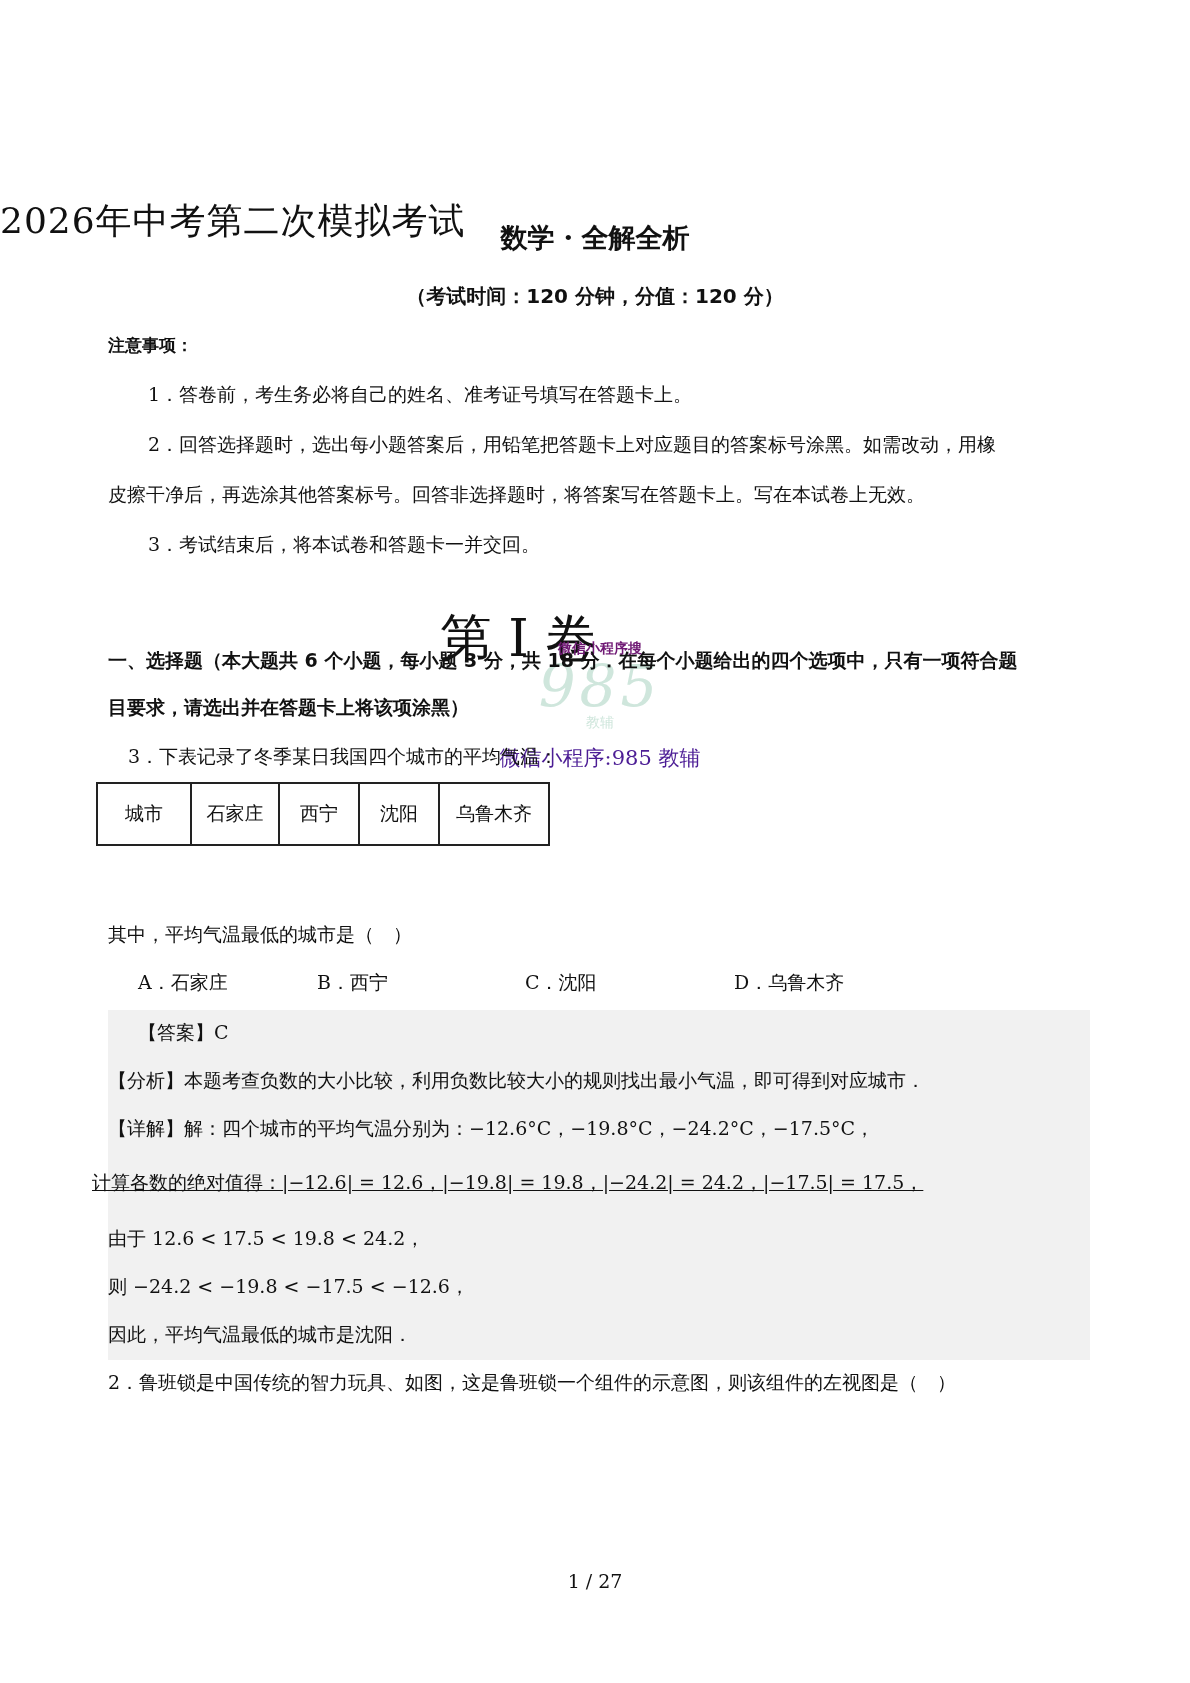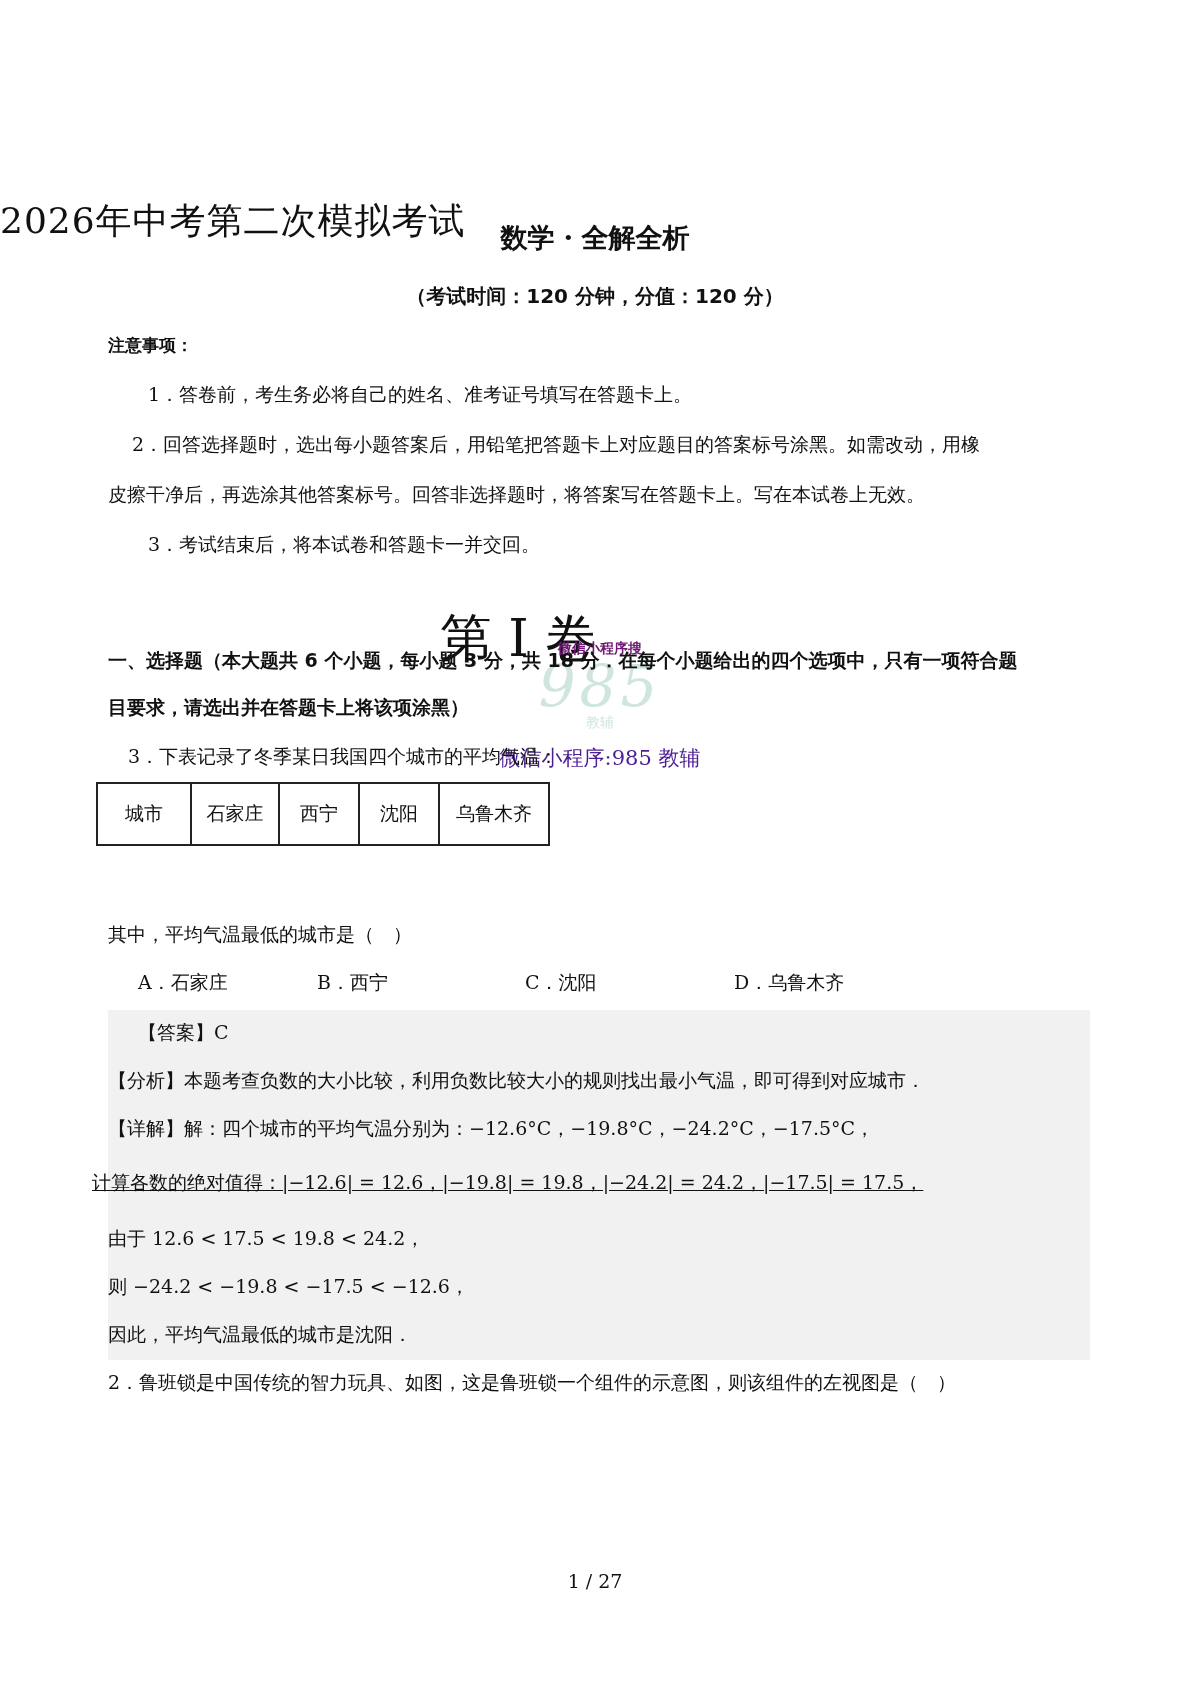--- a/index.html
+++ b/index.html
@@ -59,21 +59,21 @@
 </style>
 </head>
 <body>
 
 <div class="abs title">2026年中考第二次模拟考试</div>
 <div class="abs subtitle">数学・全解全析</div>
 <div class="abs examinfo">（考试时间：120 分钟，分值：120 分）</div>
 
 <div class="abs notice-head">注意事项：</div>
 <div class="abs body-text" style="left:148px; top:382px;">1．答卷前，考生务必将自己的姓名、准考证号填写在答题卡上。</div>
-<div class="abs body-text" style="left:132px; top:432px;">2．回答选择题时，选出每小题答案后，用铅笔把答题卡上对应题目的答案标号涂黑。如需改动，用橡</div>
+<div class="abs body-text" style="left:148px; top:432px;">2．回答选择题时，选出每小题答案后，用铅笔把答题卡上对应题目的答案标号涂黑。如需改动，用橡</div>
 <div class="abs body-text" style="left:108px; top:482px;">皮擦干净后，再选涂其他答案标号。回答非选择题时，将答案写在答题卡上。写在本试卷上无效。</div>
 <div class="abs body-text" style="left:148px; top:532px;">3．考试结束后，将本试卷和答题卡一并交回。</div>
 
 <div class="abs vol-title">第 I 卷</div>
 
 <div class="watermark">
   <div class="wm-top">微信小程序搜</div>
   <div class="wm-num">985</div>
   <div class="wm-mid">教辅</div>
   <div class="wm-bot">微信小程序:985 教辅</div>

